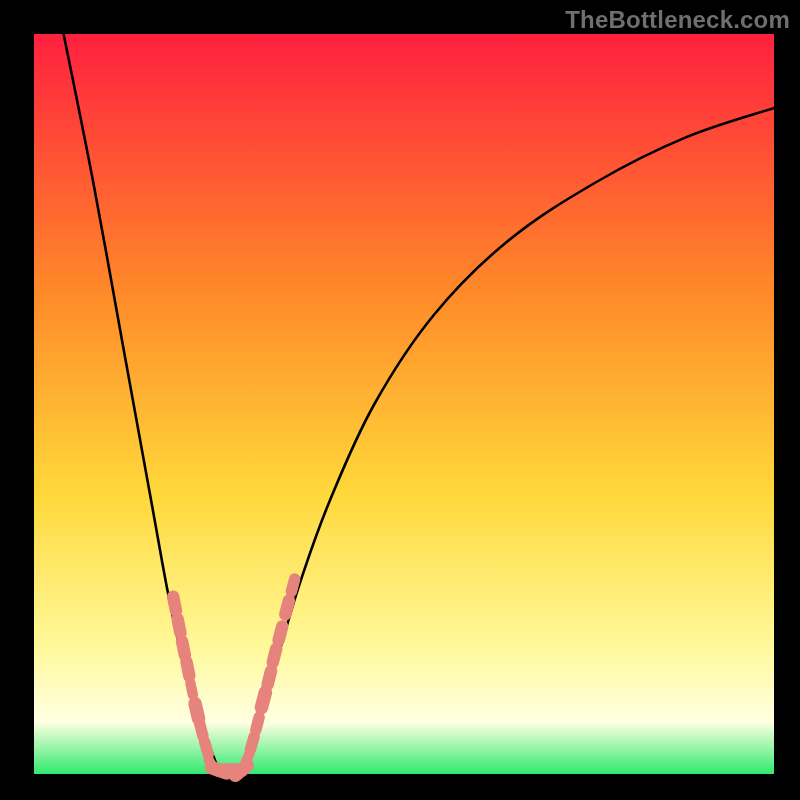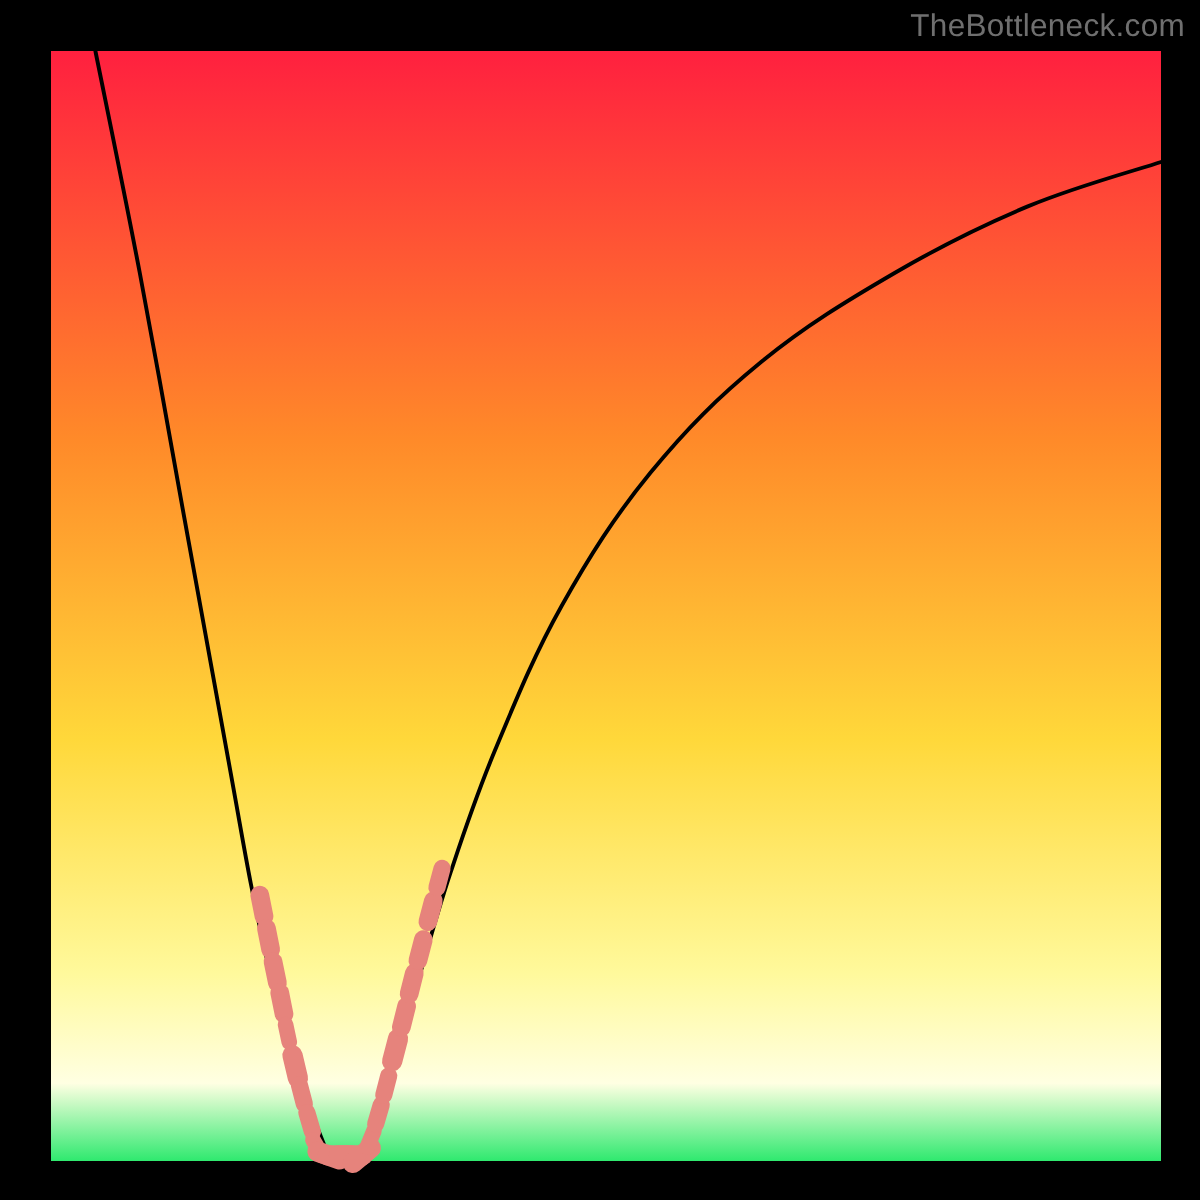--- a/index.html
+++ b/index.html
@@ -15,22 +15,22 @@
     position: relative;
     width: 800px;
     height: 800px;
     background: #000;
   }
   .watermark {
     position: absolute;
     top: 6px;
     right: 10px;
     color: #6f6f6f;
-    font-size: 21px;
-    font-weight: 400;
+    font-size: 24px;
+    font-weight: 700;
     letter-spacing: 0.2px;
     z-index: 10;
   }
   svg {
     display: block;
     position: absolute;
     left: 0;
     top: 0;
   }
 </style>

